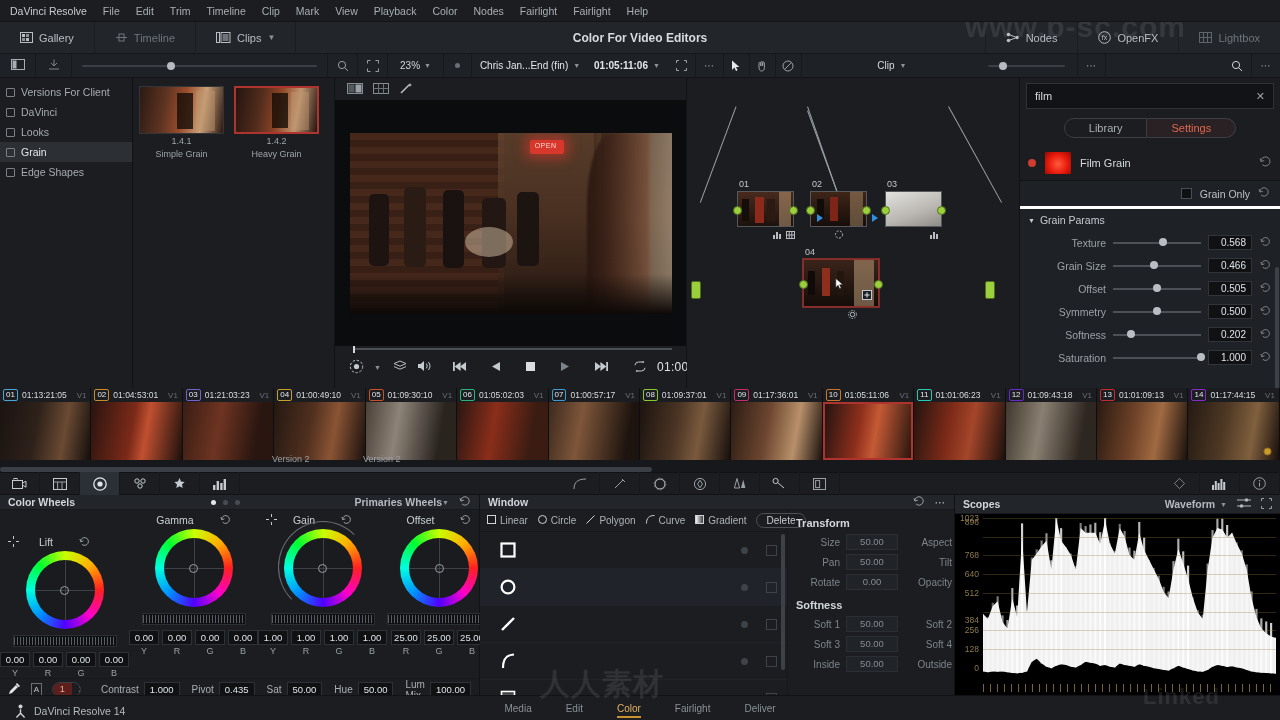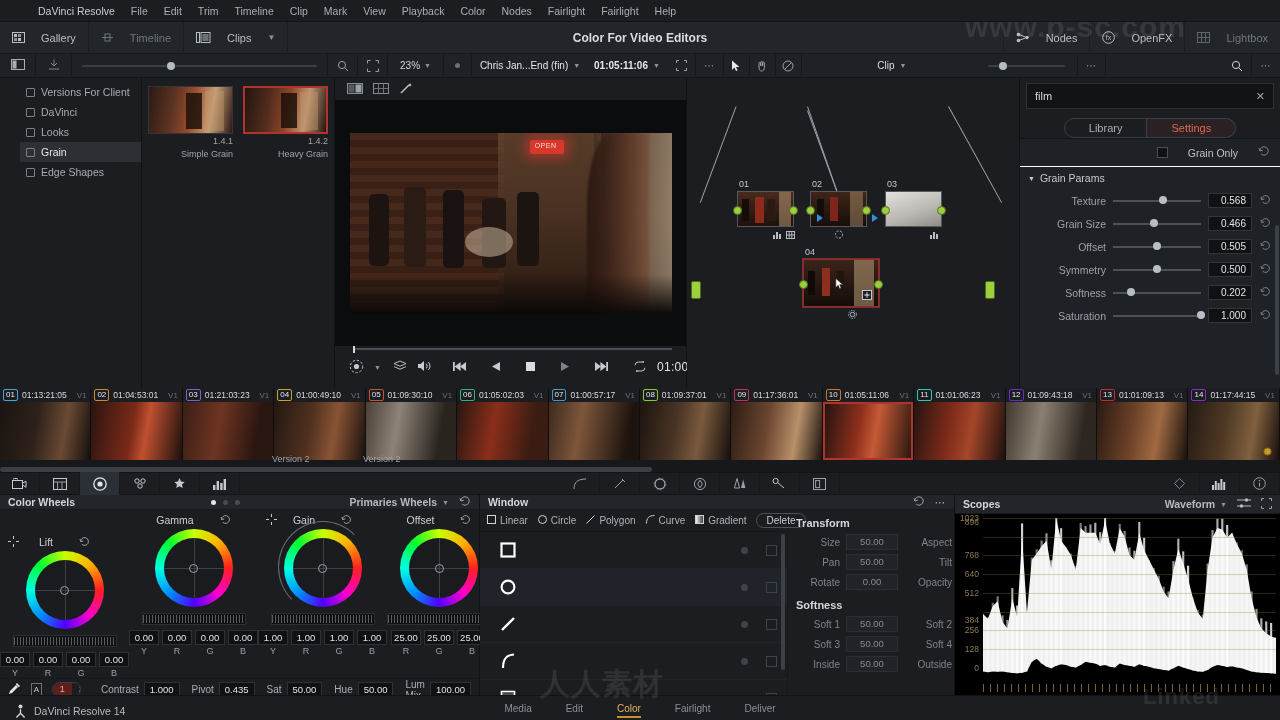--- a/index.html
+++ b/index.html
@@ -15,28 +15,28 @@
   #app { position: relative; width: 1280px; height: 720px; }
 
   
   .menubar {
     height: 22px; background: #1b1d21;
     display: flex; align-items: center; padding-left: 10px;
     border-bottom: 1px solid #111316;
     position: relative; z-index: 5;
   }
   .menubar .mi { font-size: 10.5px; color: #a9aeb4; margin-right: 16px; white-space: nowrap; }
-  .menubar .mi.app { color: #c7ccd2; margin-left: 28px; }
+  .menubar .mi.app { color: #c7ccd2; }
 
   
   .toprow {
     height: 32px; background: #22262b; display: flex; align-items: center;
     border-bottom: 1px solid #15171a; position: relative;
   }
-  .tbtn { display: flex; align-items: center; gap: 16px; padding: 0 12px; height: 32px;
+  .tbtn { display: flex; align-items: center; gap: 6px; padding: 0 20px; height: 32px;
           color: #b9bec4; font-size: 11px; border-right: 1px solid #1a1d21; }
   .tbtn.dim { color: #6f757c; }
   .toprow .title {
     position: absolute; left: 0; right: 0; text-align: center;
     font-size: 12px; font-weight: bold; color: #d8dce0; pointer-events: none;
   }
   .toprow .rightgrp { margin-left: auto; display: flex; align-items: center; height: 32px; }
   .rightgrp .tbtn { border-right: none; border-left: 1px solid #1a1d21; }
 
   
@@ -45,31 +45,31 @@
   .seg { display: flex; align-items: center; height: 24px; padding: 0 6px; gap: 8px; }
   .seg.b { border-right: 1px solid #15181c; }
   .mini { font-size: 10px; color: #9aa0a7; }
   .sliderline { position: relative; height: 2px; background: #3a3f45; border-radius: 1px; }
   .sliderknob { position: absolute; top: -3px; width: 8px; height: 8px; border-radius: 50%;
                 background: #b6bbc1; }
 
   
   .main { display: flex; height: 310px; }
   .col-gal { width: 335px; background: #1b1d21; display: flex; border-right: 1px solid #101215; }
-  .albums { width: 133px; background: #1b1d21; border-right: 1px solid #101215; padding-top: 4px; margin-left: 20px; }
+  .albums { width: 133px; background: #1b1d21; border-right: 1px solid #101215; padding-top: 4px; }
   .album { display: flex; align-items: center; gap: 6px; height: 20px; padding-left: 6px;
            font-size: 10.5px; color: #a7acb2; }
   .album.sel { background: #2c3035; color: #e2e6ea; }
   .sq { width: 9px; height: 9px; border: 1px solid #7b8188; border-radius: 1px; flex: none; }
   .stills { flex: 1; padding: 8px 6px; }
   .stillrow { display: flex; gap: 10px; }
   .still { width: 85px; }
   .still .thumb { width: 85px; height: 48px; border: 1px solid #32363b; overflow: hidden; position: relative; }
   .still.sel .thumb { border: 2px solid #b0342e; }
-  .still .lbl { text-align: right; font-size: 9px; color: #9ea4aa; line-height: 11px; margin-top: 2px; }
+  .still .lbl { text-align: center; font-size: 9px; color: #9ea4aa; line-height: 11px; margin-top: 2px; }
 
   .col-view { width: 352px; background: #15171a; display: flex; flex-direction: column;
               border-right: 1px solid #101215; }
   .viewtools { height: 22px; display: flex; align-items: center; gap: 10px; padding-left: 12px;
                background: #1b1d21; }
   .vimg { flex: 1; display: flex; align-items: center; justify-content: center; background: #0b0c0e; }
   .vtrans { height: 42px; background: #1b1d21; display: flex; align-items: center;
             padding: 0 14px; gap: 10px; position: relative; }
   .scrubline { position: absolute; top: 2px; left: 18px; right: 14px; height: 2px; background: #4a4f55; }
   .playhead { position: absolute; top: -2px; left: 0; width: 2px; height: 7px; background: #d6dade; }
@@ -96,22 +96,22 @@
   .ofxtab:first-child { border-radius: 10px 0 0 10px; }
   .ofxtab:last-child { border-radius: 0 10px 10px 0; border-left: none; }
   .ofxtab.active { background: #2a2124; color: #e0694f; }
   .fxitem { display: flex; align-items: center; gap: 9px; height: 34px; padding: 0 8px; margin-top: 8px; }
   .fxdot { width: 8px; height: 8px; border-radius: 50%; background: #cf3c30; flex: none; }
   .fxswatch { width: 26px; height: 22px; flex: none;
               background: radial-gradient(circle at 50% 55%, #ff5a3c 0%, #e8190b 55%, #8d0b04 100%); }
   .fxname { font-size: 11px; color: #d4d8dc; }
   .reset { margin-left: auto; font-size: 12px; color: #7d838a; }
   .ofxbody { flex: 1; background: #1e2126; border-top: 1px solid #121417; position: relative; overflow: hidden; }
-  .rowGrainOnly { display: flex; align-items: center; height: 28px; padding: 0 10px; gap: 20px;
-                  border-bottom: 1px solid #ffffff; }
+  .rowGrainOnly { display: flex; align-items: center; height: 28px; padding: 0 10px; gap: 8px;
+                  border-bottom: 3px solid #ffffff; }
   .chk { width: 11px; height: 11px; background: #0f1113; border: 1px solid #4a4f55; }
   .secthead { display: flex; align-items: center; gap: 5px; height: 22px; padding: 0 8px;
               font-size: 10.5px; color: #c6cbd1; }
   .prow { display: flex; align-items: center; height: 23px; padding: 0 8px; gap: 7px; }
   .plabel { width: 78px; text-align: right; font-size: 10.5px; color: #9ba1a8; }
   .ptrack { flex: 1; height: 2px; background: #4c5157; position: relative; }
   .pknob { position: absolute; top: -3.5px; width: 8px; height: 8px; border-radius: 50%; background: #b9bec4; }
   .pval { width: 44px; height: 15px; background: #0f1113; border: 1px solid #31353a;
           font-size: 10px; color: #dfe3e7; display: flex; align-items: center; justify-content: flex-end;
           padding-right: 5px; }
@@ -671,20 +671,31 @@
 
     <div class="col-ofx">
       <div class="ofxsearch">
         <span>film</span>
         <span style="margin-left:auto;color:#9aa0a7">✕</span>
       </div>
       <div class="ofxtabs" id="ofxtabs">
           <div class="ofxtab">Library</div>
           <div class="ofxtab active">Settings</div>
         </div>
+      <div class="fxitem">
+        <span class="fxdot"></span>
+        <span class="fxswatch"></span>
+        <span class="fxname">Film Grain</span>
+        <span class="reset">
+          <svg width="13" height="13" viewBox="0 0 13 13">
+              <path d="M2 6.5a4.5 4.5 0 1 1 1.4 3.2" fill="none" stroke="#7d838a"></path>
+              <path d="M1.2 3.4l1 3.1 3-1" fill="none" stroke="#7d838a"></path>
+            </svg>
+        </span>
+      </div>
       <div class="ofxbody">
         <div class="rowGrainOnly">
           <span style="flex:1"></span>
           <span class="chk"></span>
           <span style="font-size:10.5px;color:#bcc1c7">Grain Only</span>
           <span class="reset">
             <svg width="12" height="12" viewBox="0 0 12 12">
                 <path d="M1.8 6a4.2 4.2 0 1 1 1.3 3" fill="none" stroke="#7d838a"></path>
                 <path d="M1 3.2l1 2.9 2.8-1" fill="none" stroke="#7d838a"></path>
               </svg>
@@ -1005,21 +1016,21 @@
 
     <div class="pwheels">
       <div class="panelhead">
         <span>Color Wheels</span>
         <span style="margin-left:136px;display:flex;gap:7px;align-items:center">
           <span style="width:5px;height:5px;border-radius:50%;background:#e2e6ea;display:block"></span>
           <span style="width:5px;height:5px;border-radius:50%;background:#474c52;display:block"></span>
           <span style="width:5px;height:5px;border-radius:50%;background:#474c52;display:block"></span>
         </span>
         <span class="r">
-          <span style="display:flex;gap:5px;align-items:center">
+          <span style="display:flex;align-items:center">
             <b>Primaries Wheels</b>
             <span style="font-size:7px;color:#8d9299">▼</span>
           </span>
           <span>
             <svg width="12" height="12" viewBox="0 0 12 12">
                 <path d="M1.8 6a4.2 4.2 0 1 1 1.3 3" fill="none" stroke="#9aa0a7"></path>
                 <path d="M1 3.2l1 2.9 2.8-1" fill="none" stroke="#9aa0a7"></path>
               </svg>
           </span>
         </span>

